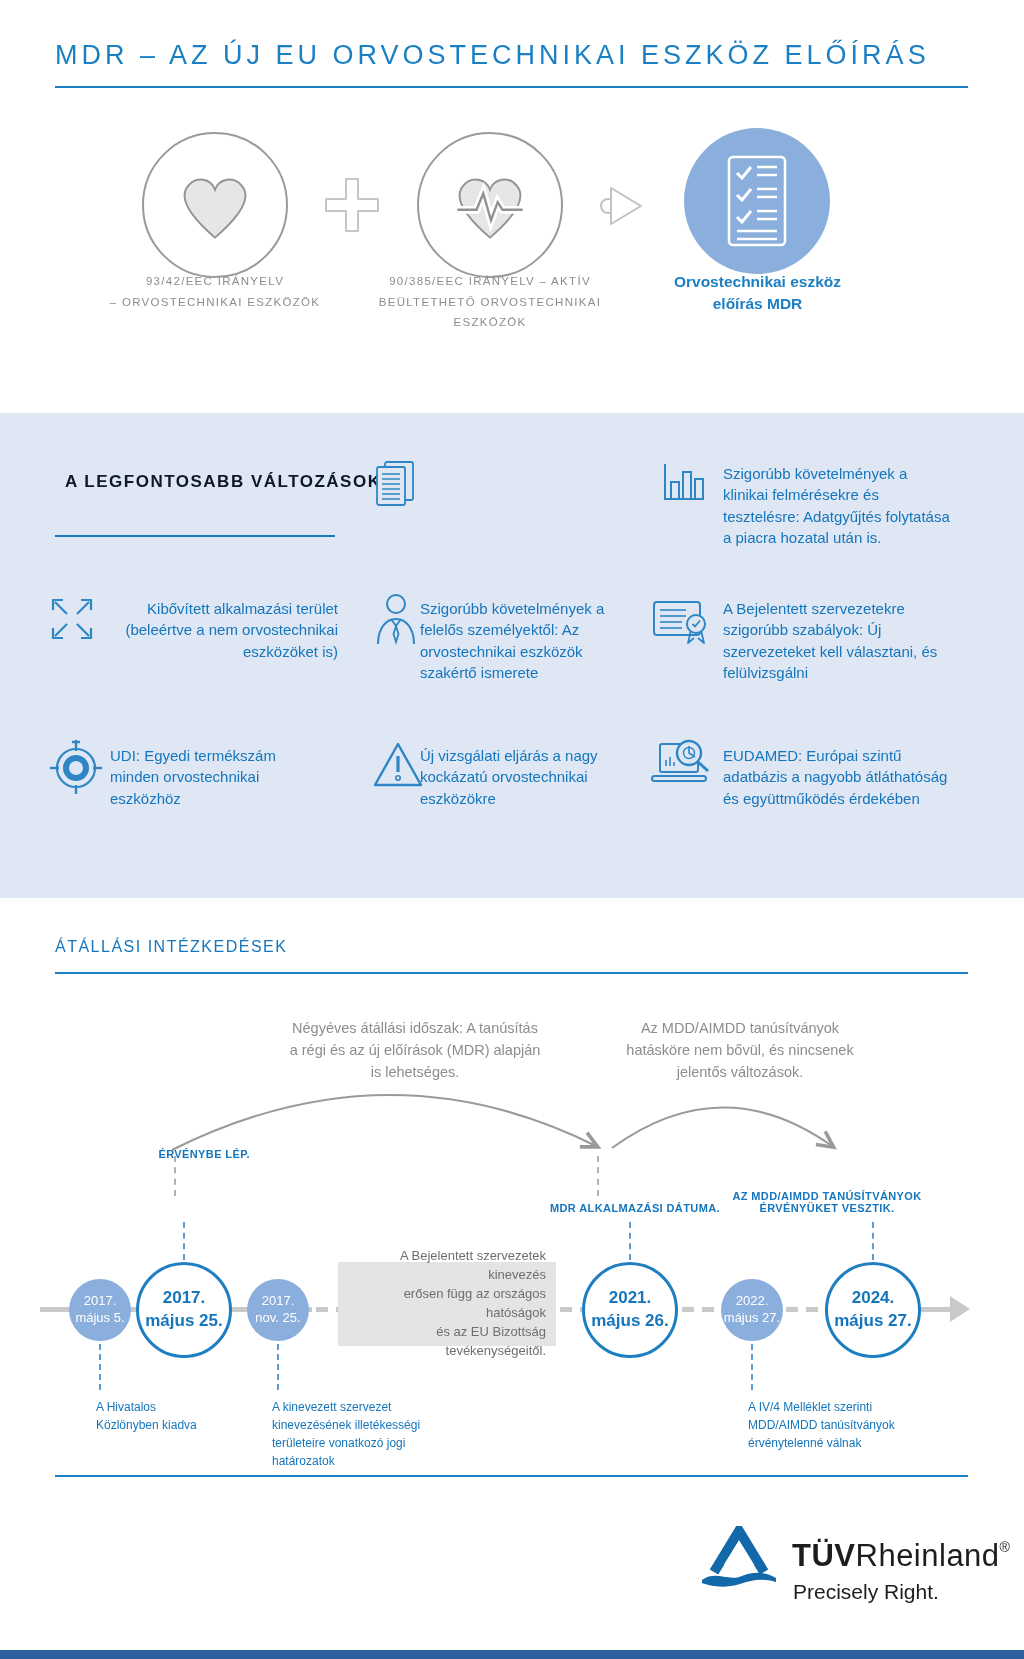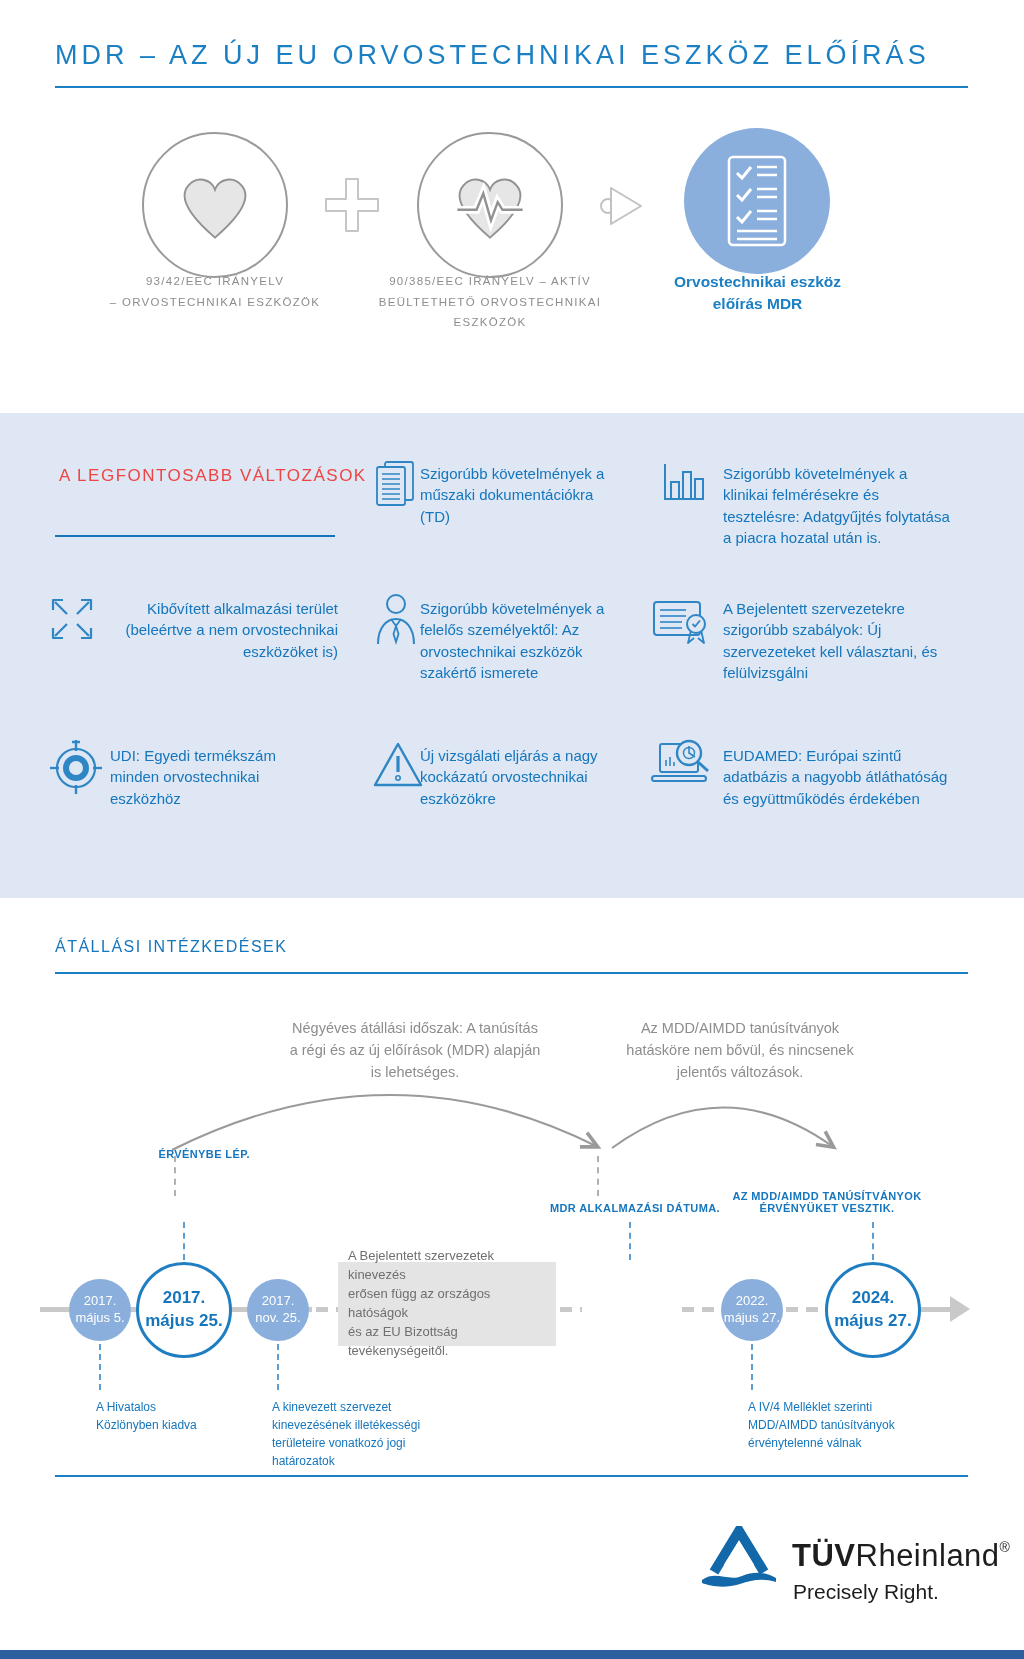--- a/index.html
+++ b/index.html
@@ -9,35 +9,35 @@
   .preline{white-space:pre-line;}
   .title{font-size:27px;font-weight:normal;letter-spacing:4px;color:#1b7fc4;margin:0;}
   .rule{background:#1b7fc4;height:2px;}
   .flow-circle{width:146px;height:146px;border-radius:50%;box-sizing:border-box;
                display:flex;align-items:center;justify-content:center;}
   .flow-circle.outline{border:2px solid #9a9a9a;background:#fff;}
   .flow-circle.solid{background:#8bafdc;}
   .flow-label{color:#8d8d8d;font-size:11.5px;letter-spacing:1.3px;line-height:1.8;text-align:center;}
   .flow-label-blue{color:#1b7fc4;font-size:15.5px;font-weight:bold;line-height:1.45;text-align:center;}
   .band{background:#dee7f3;}
-  .band-heading{color:#ef4444;font-size:17px;letter-spacing:1.5px;font-weight:normal;margin:4px;}
+  .band-heading{color:#0f172a;font-size:17px;letter-spacing:1.5px;font-weight:bold;margin:10px;}
   .item-text{color:#1576bd;font-size:15px;line-height:1.42;}
   .sec-heading{color:#1576bd;font-size:16px;letter-spacing:1.5px;font-weight:normal;margin:0;}
   .note{color:#8d8d8d;font-size:14.5px;line-height:1.5;text-align:center;}
   .tl-label{color:#1576bd;font-size:11px;font-weight:bold;letter-spacing:.4px;text-align:center;}
   .dash-v-gray{width:0;border-left:2px dashed #b0b0b0;}
   .dash-v-blue{width:0;border-left:2px dashed #5e9cd4;}
   .tl-solid{height:5px;background:#c9c9c9;}
   .tl-dash{height:5px;background:repeating-linear-gradient(90deg,#c9c9c9 0 12px,transparent 12px 20px);}
   .ms-small{width:62px;height:62px;border-radius:50%;background:#8bafdc;color:#fff;font-size:13px;
             line-height:1.3;display:flex;align-items:center;justify-content:center;text-align:center;}
   .ms-large{width:96px;height:96px;border-radius:50%;background:#fff;border:3px solid #1f7ec2;
             box-sizing:border-box;color:#1576bd;font-size:17px;font-weight:600;line-height:1.35;
             display:flex;align-items:center;justify-content:center;text-align:center;}
-  .graybox{background:#e4e4e4;color:#6f6f6f;font-size:13px;line-height:1.45;text-align:left;
+  .graybox{background:#e4e4e4;color:#6f6f6f;font-size:13px;line-height:1.45;text-align:right;
            display:flex;align-items:center;justify-content:center;box-sizing:border-box;padding:6px 10px;}
   .annot{color:#1576bd;font-size:12px;line-height:1.5;}
   .logo-text{color:#1d1d1d;font-size:31px;letter-spacing:.5px;}
   .logo-text b{font-weight:bold;}
   .logo-reg{font-size:14px;vertical-align:14px;}
   .tagline{color:#1d1d1d;font-size:21px;}
   .footer-bar{background:#2d5f9e;}
   svg{display:block;}
 </style>
 </head>
@@ -120,21 +120,20 @@
       <g stroke="#2e86c5" stroke-width="1.5">
         <line x1="10" y1="16" x2="28" y2="16"></line>
           <line x1="10" y1="21" x2="28" y2="21"></line>
         <line x1="10" y1="26" x2="28" y2="26"></line>
           <line x1="10" y1="31" x2="28" y2="31"></line>
         <line x1="10" y1="36" x2="28" y2="36"></line>
           <line x1="10" y1="41" x2="28" y2="41"></line>
       </g>
     </svg>
   </span>
-  <div class="item-text abs" style="left:420px;top:463px;width:205px;">Szigorúbb követelmények a műszaki dokumentációkra (TD)</div>
 
   <span class="abs" style="left:658px;top:458px;">
     <svg width="50" height="48" viewBox="0 0 50 48">
       <path d="M7,6 V41 H46" fill="none" stroke="#2e86c5" stroke-width="2"></path>
       <rect x="13" y="24" width="8" height="17" fill="none" stroke="#2e86c5" stroke-width="2"></rect>
       <rect x="25" y="14" width="8" height="27" fill="none" stroke="#2e86c5" stroke-width="2"></rect>
       <rect x="37" y="21" width="8" height="20" fill="none" stroke="#2e86c5" stroke-width="2"></rect>
     </svg>
   </span>
   <div class="item-text abs" style="left:723px;top:463px;width:232px;">Szigorúbb követelmények a klinikai felmérésekre és tesztelésre: Adatgyűjtés folytatása a piacra hozatal után is.</div>
@@ -265,20 +264,22 @@
 erősen függ az országos hatóságok
 és az EU Bizottság
 tevékenységeitől.</div>
 
   <div class="ms-small preline abs" style="left:69px;top:1279px;">2017.
 május 5.</div>
   <div class="ms-large preline abs" style="left:136px;top:1262px;">2017.
 május 25.</div>
   <div class="ms-small preline abs" style="left:247px;top:1279px;">2017.
 nov. 25.</div>
+  <div class="ms-large preline abs" style="left:582px;top:1262px;">2021.
+május 26.</div>
   <div class="ms-small preline abs" style="left:721px;top:1279px;">2022.
 május 27.</div>
   <div class="ms-large preline abs" style="left:825px;top:1262px;">2024.
 május 27.</div>
 
   <div class="dash-v-blue abs" style="left:99px;top:1344px;height:46px;"></div>
   <div class="dash-v-blue abs" style="left:277px;top:1344px;height:46px;"></div>
   <div class="dash-v-blue abs" style="left:751px;top:1344px;height:46px;"></div>
 
   <div class="annot preline abs" style="left:96px;top:1398px;width:170px;">A Hivatalos

